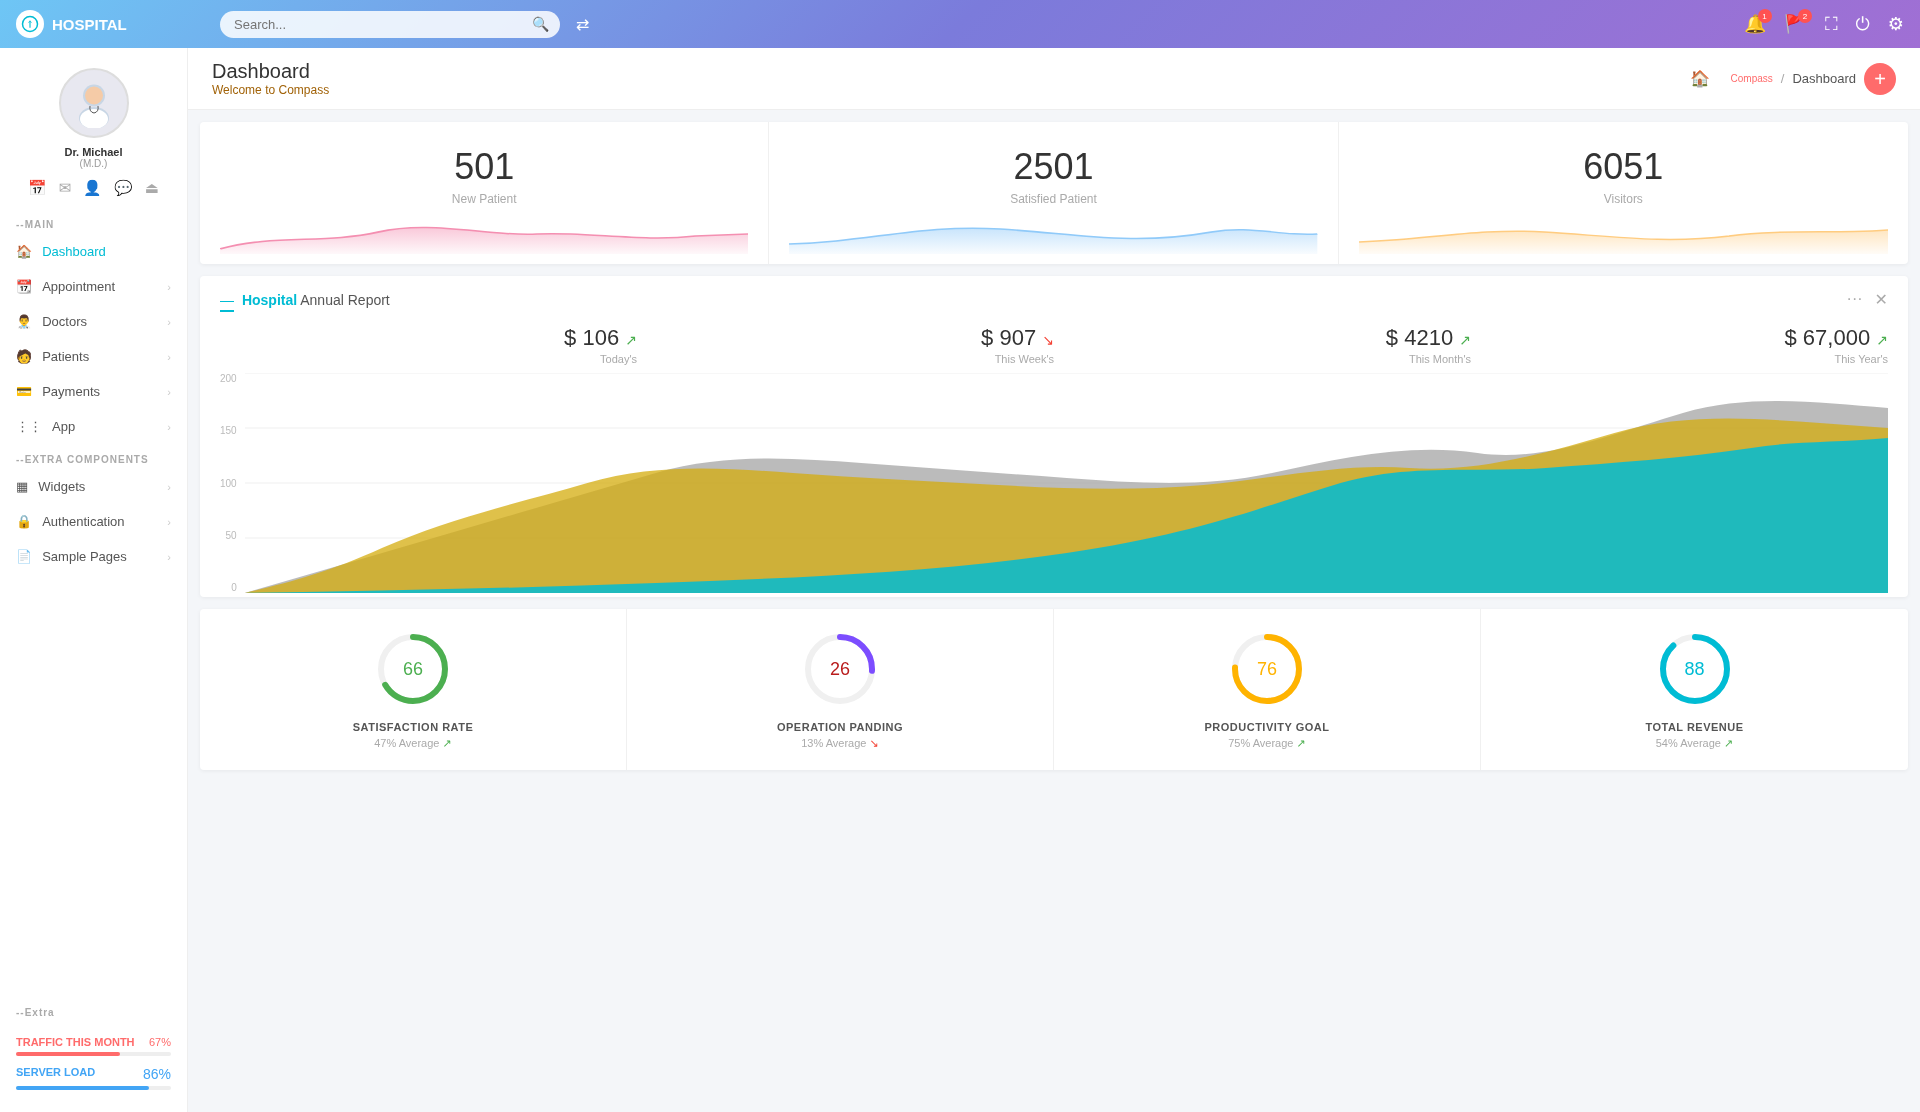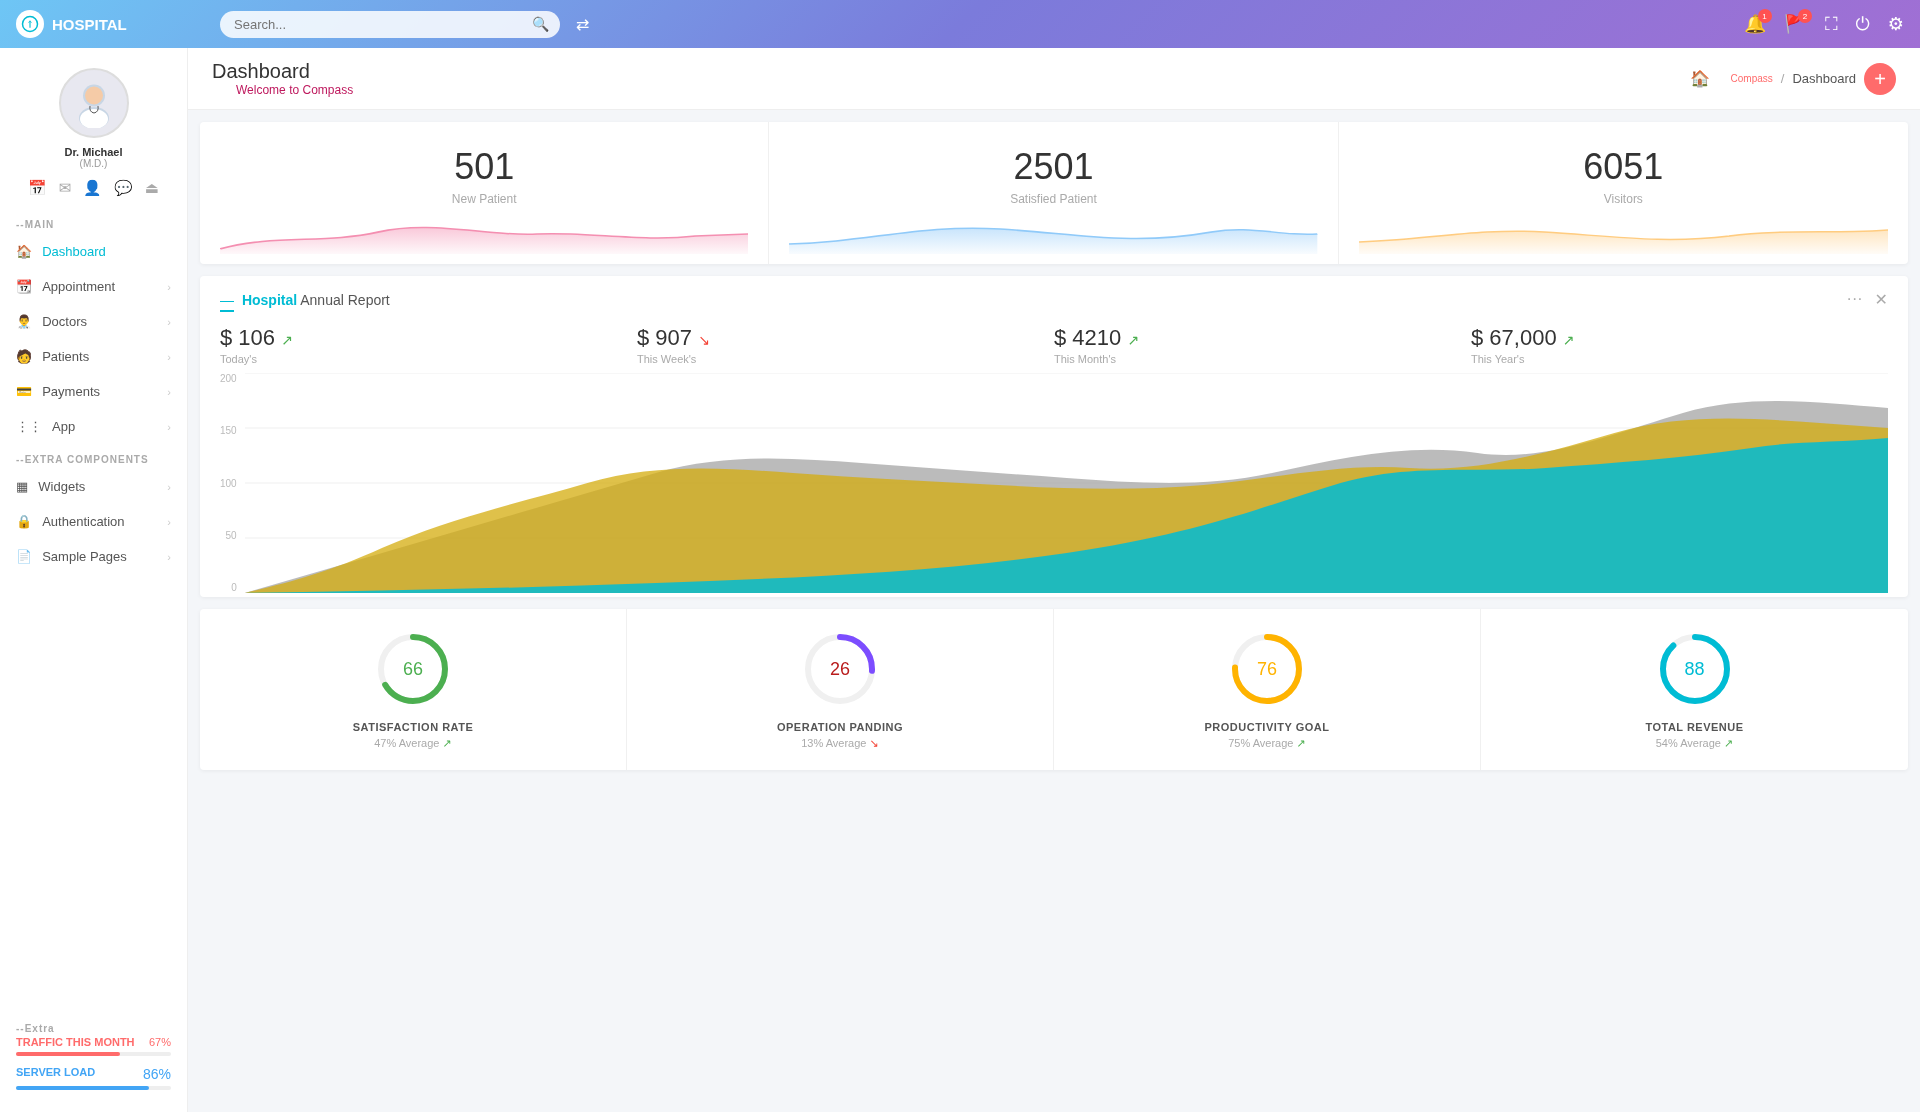--- a/index.html
+++ b/index.html
@@ -35,37 +35,37 @@
     .profile-actions { display: flex; justify-content: center; gap: 12px; margin-top: 10px; }
     .profile-actions span { color: #aaa; font-size: 15px; cursor: pointer; }
 
     .sidebar-section-label { padding: 10px 16px 4px; font-size: 10px; color: #aaa; letter-spacing: 1px; font-weight: 600; }
     .sidebar-item { display: flex; align-items: center; justify-content: space-between; padding: 10px 16px; cursor: pointer; font-size: 13px; color: #555; }
     .sidebar-item.active { color: #00bcd4; }
     .sidebar-item .item-left { display: flex; align-items: center; gap: 10px; }
     .sidebar-item .arrow { color: #ccc; font-size: 11px; }
 
     .sidebar-extra { padding: 12px 16px; margin-top: auto; }
-    .extra-label { font-size: 10px; color: #aaa; letter-spacing: 1px; font-weight: 600; margin-bottom: 2px; }
+    .extra-label { font-size: 10px; color: #aaa; letter-spacing: 1px; font-weight: 600; margin-bottom: 18px; }
     .traffic-item { margin-bottom: 10px; }
     .traffic-row { display: flex; justify-content: space-between; font-size: 11px; margin-bottom: 4px; }
     .traffic-title { color: #ff6b6b; font-weight: 600; font-size: 11px; }
     .traffic-pct { color: #ff6b6b; font-size: 11px; }
     .progress-bar { height: 4px; border-radius: 2px; background: #eee; }
     .progress-fill { height: 100%; border-radius: 2px; }
     .server-title { color: #42a5f5; font-weight: 600; font-size: 11px; }
     .server-pct { color: #42a5f5; font-size: 14px; }
 
     
     .main { flex: 1; overflow-y: auto; display: flex; flex-direction: column; }
 
     
     .page-header { background: white; padding: 12px 24px; display: flex; align-items: center; justify-content: space-between; border-bottom: 1px solid #eee; flex-shrink: 0; }
     .page-header-left .page-title { font-size: 20px; color: #333; font-weight: 500; }
-    .page-header-left .page-sub { font-size: 12px; color: #be185d; margin-left: 24px; }
+    .page-header-left .page-sub { font-size: 12px; color: #a16207; }
     .page-header-right { display: flex; align-items: center; gap: 8px; }
     .breadcrumb-home { color: #ff6b6b; font-size: 10px; margin-left: 12px; }
     .breadcrumb-sep { color: #aaa; font-size: 13px; }
     .breadcrumb-current { color: #555; font-size: 13px; }
     .btn-add { width: 32px; height: 32px; background: #ff6b6b; color: white; border: none; border-radius: 50%; font-size: 20px; cursor: pointer; display: flex; align-items: center; justify-content: center; line-height: 1; }
 
     
     .stats-row { display: grid; grid-template-columns: repeat(3, 1fr); background: white; margin: 12px; border-radius: 4px; overflow: hidden; box-shadow: 0 1px 4px rgba(0,0,0,0.06); flex-shrink: 0; }
     .stat-card { padding: 24px 20px 10px; text-align: center; border-right: 1px solid #f0f0f0; }
     .stat-card:last-child { border-right: none; }
@@ -75,21 +75,21 @@
 
     
     .annual-report { background: white; margin: 0 12px 12px; border-radius: 4px; box-shadow: 0 1px 4px rgba(0,0,0,0.06); flex-shrink: 0; }
     .report-header { display: flex; align-items: center; justify-content: space-between; padding: 14px 20px 0; }
     .report-title { font-size: 14px; }
     .report-title .highlight { color: #00bcd4; font-weight: 600; }
     .report-title .normal { color: #555; }
     .report-header-right { display: flex; gap: 12px; color: #aaa; font-size: 16px; cursor: pointer; }
 
     .report-stats { display: grid; grid-template-columns: repeat(4, 1fr); padding: 16px 20px 0; }
-    .report-stat { text-align: left; }
+    .report-stat { text-align: right; }
     .report-stat-value { font-size: 22px; font-weight: 300; color: #333; }
     .report-stat-value .arrow-up { color: #4caf50; font-size: 14px; }
     .report-stat-value .arrow-down { color: #f44336; font-size: 14px; }
     .report-stat-label { font-size: 11px; color: #aaa; margin-top: 2px; }
 
     
     .bottom-cards { display: grid; grid-template-columns: repeat(4, 1fr); margin: 0 12px 12px; gap: 0; background: white; border-radius: 4px; box-shadow: 0 1px 4px rgba(0,0,0,0.06); overflow: hidden; flex-shrink: 0; }
     .bottom-card { padding: 20px; text-align: center; border-right: 1px solid #f0f0f0; }
     .bottom-card:last-child { border-right: none; }
     .circle-wrap { position: relative; width: 80px; height: 80px; margin: 0 auto 12px; }

